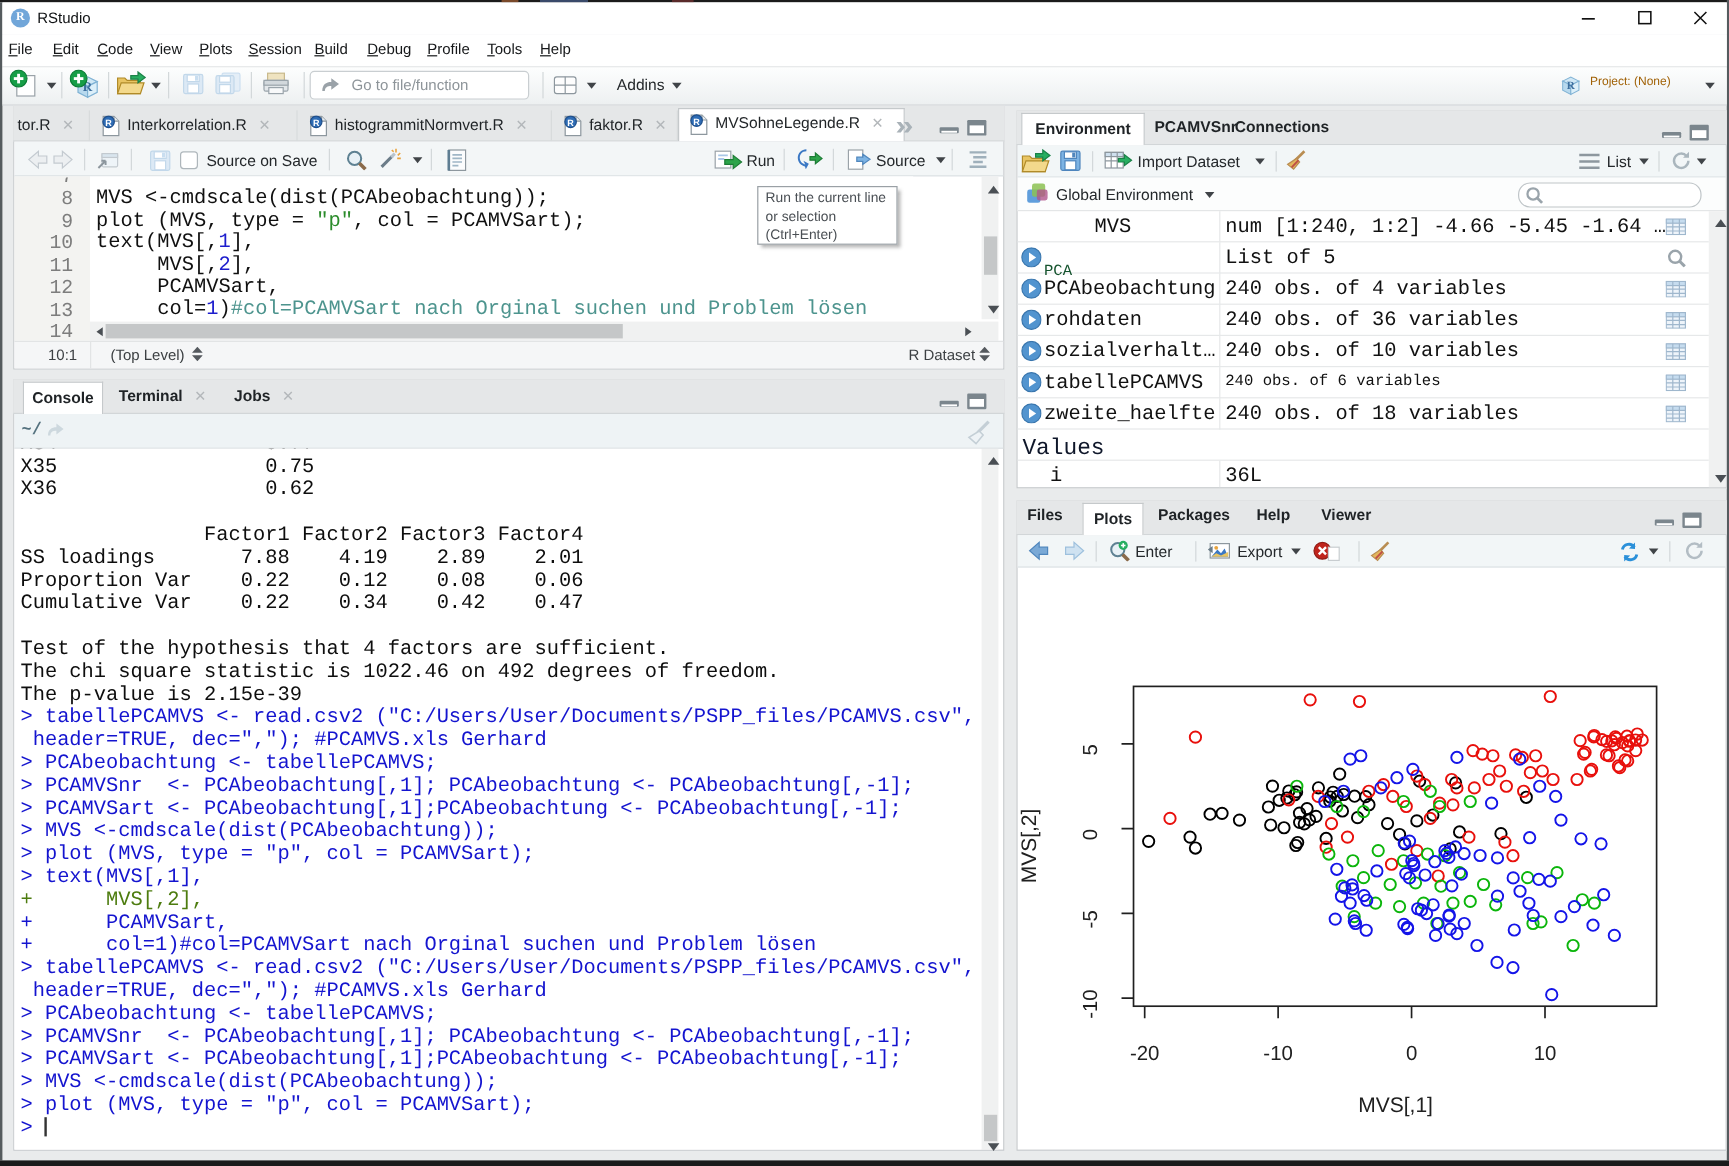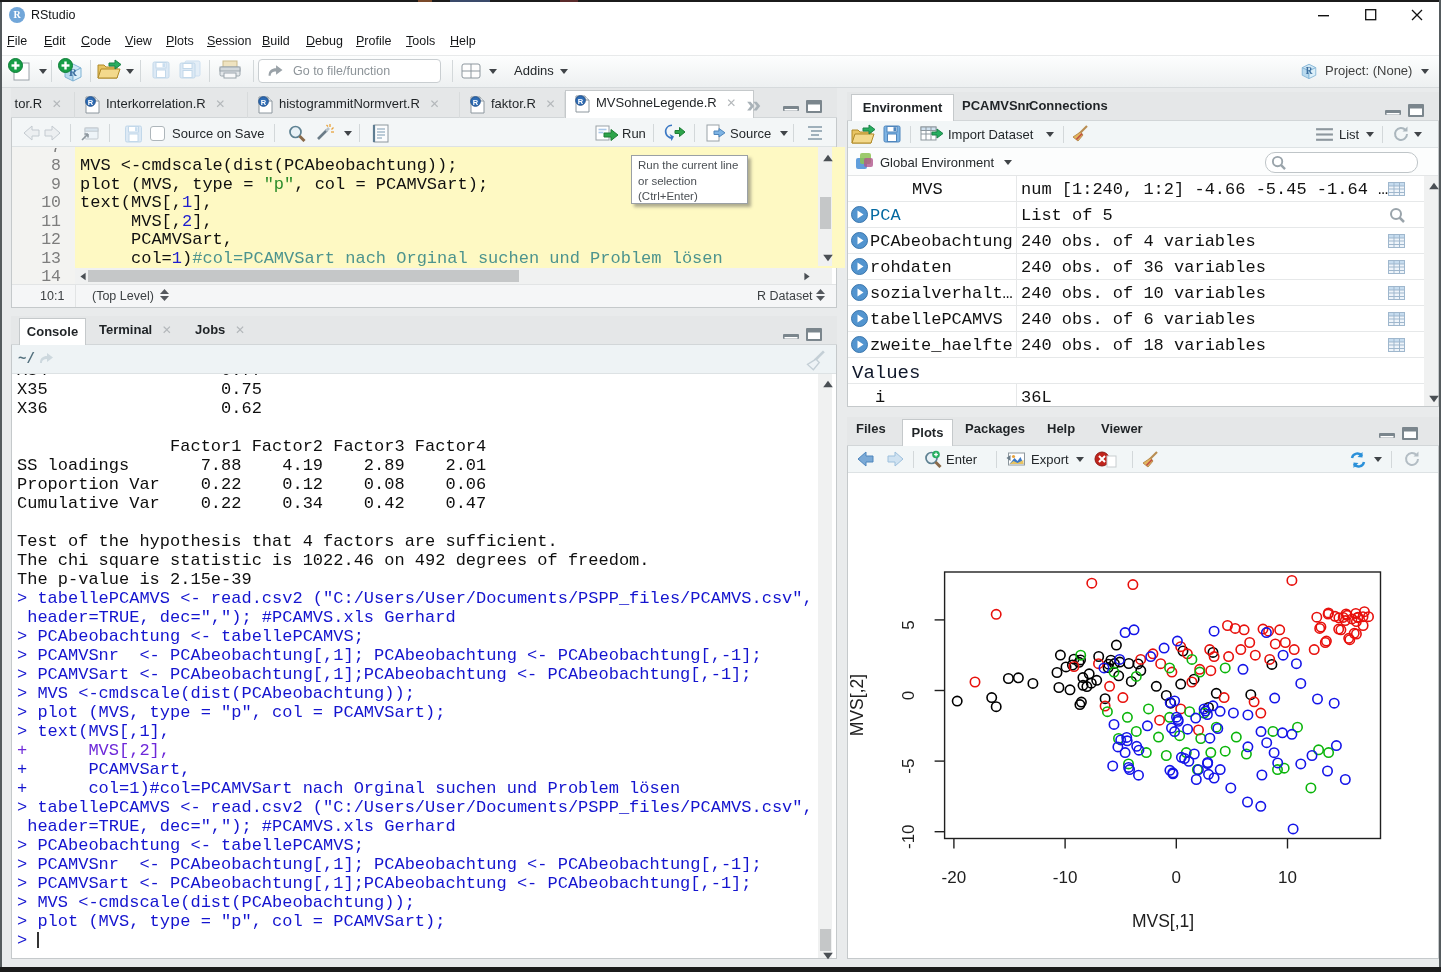--- a/index.html
+++ b/index.html
@@ -105,21 +105,21 @@
   </svg>
 <span class="abs caret" style="left:489px;top:69px"></span>
 <div class="abs" style="left:514px;top:63px;font-size:13px;color:#24282b">Addins</div>
 <span class="abs caret" style="left:560px;top:69px"></span>
 <svg class="abs" style="left:1298px;top:59px" width="22" height="24" viewBox="0 0 26 26">
     <path d="M5 9 L13 5 L21 9 L13 13 Z" fill="#cfe7f5" stroke="#7fb2d4"></path>
     <path d="M5 9 L5 18 L13 22 L13 13 Z" fill="#b8d9ee" stroke="#7fb2d4"></path>
     <path d="M21 9 L21 18 L13 22 L13 13 Z" fill="#dcEFF9" stroke="#7fb2d4"></path>
     <text x="13" y="17" font-size="11" font-weight="bold" fill="#3c6e9e" text-anchor="middle" font-family="Liberation Serif">R</text>
   </svg>
-<div class="abs" style="left:1325px;top:63px;font-size:13px;color:#404040">Project: (None)</div>
+<div class="abs" style="left:1325px;top:63px;font-size:10px;color:#a16207">Project: (None)</div>
 <span class="abs caret" style="left:1421px;top:69px"></span>
 <div class="panel" style="left:11px;top:88px;width:826px;height:220px"></div>
 <div class="tabbar" style="left:11px;top:88px;width:826px;height:30px"></div>
 <div class="abs" style="left:11px;top:88px;width:826px;height:30px;overflow:hidden">
 <div class="abs" style="left:0px;top:4px;width:64px;height:26px;border-right:1px solid #d8dbdc;font-size:13px;color:#1f2326;line-height:24px">&nbsp;tor.R <span class="tx">✕</span></div>
 <div class="abs" style="left:65px;top:4px;width:172px;height:26px;border-right:1px solid #d8dbdc;line-height:24px;font-size:13px;color:#1f2326"><svg class="abs" style="left:9px;top:4px" width="15" height="18" viewBox="0 0 15 18">
         <path d="M1 1 L10 1 L14 5 L14 17 L1 17 Z" fill="#fff" stroke="#8d979e"></path>
         <path d="M10 1 L10 5 L14 5" fill="#e9edf0" stroke="#8d979e"></path>
         <circle cx="5.5" cy="5.5" r="4.8" fill="#2e6cb5" stroke="#1f4f8b"></circle>
         <text x="5.5" y="9" font-size="7.5" font-weight="bold" fill="#fff" text-anchor="middle">R</text>
@@ -238,21 +238,21 @@
   </svg>
 <div class="abs" style="left:12px;top:147px;width:63px;height:137px;background:#f3f3f1"></div>
 <pre class="abs" style="left:12px;top:138.5px;width:49px;height:148px;font-size:16.5px;line-height:18.5px;color:#7d7d7d;text-align:right;overflow:hidden;clip-path:inset(9.5px 0 0 0)">7
 8
 9
 10
 11
 12
 13
 14</pre>
-<div class="abs" style="left:75px;top:147px;width:770px;height:121px;background:#fef9c3;overflow:hidden">
+<div class="abs" style="left:75px;top:147px;width:686px;height:121px;background:#ffffff;overflow:hidden">
     <pre style="position:absolute;left:5px;top:-8.5px;font-size:17px;line-height:18.5px;color:#101010"> 
 MVS &lt;-cmdscale(dist(PCAbeobachtung));
 plot (MVS, type = <span style="color:#2b8c2b">"p"</span>, col = PCAMVSart);
 text(MVS[,<span style="color:#1d1dcd">1</span>],
      MVS[,<span style="color:#1d1dcd">2</span>],
      PCAMVSart,
      col=<span style="color:#1d1dcd">1</span>)<span style="color:#4d948e">#col=PCAMVSart nach Orginal suchen und Problem lösen</span></pre>
   </div>
 <div class="abs" style="left:818px;top:147px;width:14px;height:119px;background:#f0f1f1"></div>
 <svg class="abs" style="left:821px;top:154px" width="14" height="8" viewBox="0 0 14 10">
@@ -320,21 +320,21 @@
 The chi square statistic is 1022.46 on 492 degrees of freedom.
 The p-value is 2.15e-39 
 <span style="color:#1414cf">&gt; tabellePCAMVS &lt;- read.csv2 ("C:/Users/User/Documents/PSPP_files/PCAMVS.csv",</span>
 <span style="color:#1414cf"> header=TRUE, dec=","); #PCAMVS.xls Gerhard</span>
 <span style="color:#1414cf">&gt; PCAbeobachtung &lt;- tabellePCAMVS;</span>
 <span style="color:#1414cf">&gt; PCAMVSnr  &lt;- PCAbeobachtung[,1]; PCAbeobachtung &lt;- PCAbeobachtung[,-1];</span>
 <span style="color:#1414cf">&gt; PCAMVSart &lt;- PCAbeobachtung[,1];PCAbeobachtung &lt;- PCAbeobachtung[,-1];</span>
 <span style="color:#1414cf">&gt; MVS &lt;-cmdscale(dist(PCAbeobachtung));</span>
 <span style="color:#1414cf">&gt; plot (MVS, type = "p", col = PCAMVSart);</span>
 <span style="color:#1414cf">&gt; text(MVS[,1],</span>
-<span style="color:#6d28d9">+      MVS[,2],</span>
+<span style="color:#4d7c0f">+      MVS[,2],</span>
 <span style="color:#1414cf">+      PCAMVSart,</span>
 <span style="color:#1414cf">+      col=1)#col=PCAMVSart nach Orginal suchen und Problem lösen</span>
 <span style="color:#1414cf">&gt; tabellePCAMVS &lt;- read.csv2 ("C:/Users/User/Documents/PSPP_files/PCAMVS.csv",</span>
 <span style="color:#1414cf"> header=TRUE, dec=","); #PCAMVS.xls Gerhard</span>
 <span style="color:#1414cf">&gt; PCAbeobachtung &lt;- tabellePCAMVS;</span>
 <span style="color:#1414cf">&gt; PCAMVSnr  &lt;- PCAbeobachtung[,1]; PCAbeobachtung &lt;- PCAbeobachtung[,-1];</span>
 <span style="color:#1414cf">&gt; PCAMVSart &lt;- PCAbeobachtung[,1];PCAbeobachtung &lt;- PCAbeobachtung[,-1];</span>
 <span style="color:#1414cf">&gt; MVS &lt;-cmdscale(dist(PCAbeobachtung));</span>
 <span style="color:#1414cf">&gt; plot (MVS, type = "p", col = PCAMVSart);</span>
 <span style="color:#1414cf">&gt; </span><span style="display:inline-block;width:2px;height:16px;background:#333;vertical-align:-3px"></span></pre>
@@ -427,21 +427,21 @@
     <line x1="6" y1="0.5" x2="6" y2="13.5" stroke="#9fb7cd"></line>
     <line x1="11.5" y1="0.5" x2="11.5" y2="13.5" stroke="#9fb7cd"></line>
     <line x1="0.5" y1="7" x2="16.5" y2="7" stroke="#9fb7cd"></line>
     <line x1="0.5" y1="10.5" x2="16.5" y2="10.5" stroke="#9fb7cd"></line>
   </svg>
 <div class="abs" style="left:848px;top:202px;width:576px;height:26px;border-bottom:1px solid #e6e8e9"></div>
 <svg class="abs" style="left:851px;top:206px" width="17" height="17" viewBox="0 0 17 17">
     <circle cx="8.5" cy="8.5" r="8" fill="#5294cf" stroke="#3a76ad"></circle>
     <path d="M6.5 4.5 L12.5 8.5 L6.5 12.5 Z" fill="#fff"></path>
   </svg>
-<pre class="abs" style="left:870px;top:206px;font-size:17px;color:#0369a1">PCA</pre>
+<pre class="abs" style="left:870px;top:218px;font-size:13px;color:#14532d">PCA</pre>
 <div class="abs" style="left:1016px;top:202px;width:1px;height:26px;background:#e6e8e9"></div>
 <pre class="abs" style="left:1021px;top:206px;font-size:17px;color:#111">List of 5</pre>
 <svg class="abs" style="left:1389px;top:207px" width="16" height="16" viewBox="0 0 16 16">
     <circle cx="7" cy="7" r="5" fill="none" stroke="#9aa4ab" stroke-width="2"></circle>
     <line x1="10.5" y1="10.5" x2="15" y2="15" stroke="#9aa4ab" stroke-width="2.5"></line>
   </svg>
 <div class="abs" style="left:848px;top:228px;width:576px;height:26px;border-bottom:1px solid #e6e8e9"></div>
 <svg class="abs" style="left:851px;top:232px" width="17" height="17" viewBox="0 0 17 17">
     <circle cx="8.5" cy="8.5" r="8" fill="#5294cf" stroke="#3a76ad"></circle>
     <path d="M6.5 4.5 L12.5 8.5 L6.5 12.5 Z" fill="#fff"></path>
@@ -489,21 +489,21 @@
     <line x1="0.5" y1="7" x2="16.5" y2="7" stroke="#9fb7cd"></line>
     <line x1="0.5" y1="10.5" x2="16.5" y2="10.5" stroke="#9fb7cd"></line>
   </svg>
 <div class="abs" style="left:848px;top:306px;width:576px;height:26px;border-bottom:1px solid #e6e8e9"></div>
 <svg class="abs" style="left:851px;top:310px" width="17" height="17" viewBox="0 0 17 17">
     <circle cx="8.5" cy="8.5" r="8" fill="#5294cf" stroke="#3a76ad"></circle>
     <path d="M6.5 4.5 L12.5 8.5 L6.5 12.5 Z" fill="#fff"></path>
   </svg>
 <pre class="abs" style="left:870px;top:310px;font-size:17px;color:#111">tabellePCAMVS</pre>
 <div class="abs" style="left:1016px;top:306px;width:1px;height:26px;background:#e6e8e9"></div>
-<pre class="abs" style="left:1021px;top:310px;font-size:17px;color:#111">240 obs. of 6 variables</pre>
+<pre class="abs" style="left:1021px;top:310px;font-size:13px;color:#111">240 obs. of 6 variables</pre>
 <svg class="abs" style="left:1388px;top:312px" width="17" height="14" viewBox="0 0 17 14">
     <rect x="0.5" y="0.5" width="16" height="13" fill="#eef4fa" stroke="#9fb7cd"></rect>
     <rect x="0.5" y="0.5" width="16" height="3.5" fill="#c6dcef" stroke="#9fb7cd"></rect>
     <line x1="6" y1="0.5" x2="6" y2="13.5" stroke="#9fb7cd"></line>
     <line x1="11.5" y1="0.5" x2="11.5" y2="13.5" stroke="#9fb7cd"></line>
     <line x1="0.5" y1="7" x2="16.5" y2="7" stroke="#9fb7cd"></line>
     <line x1="0.5" y1="10.5" x2="16.5" y2="10.5" stroke="#9fb7cd"></line>
   </svg>
 <div class="abs" style="left:848px;top:332px;width:576px;height:26px;border-bottom:1px solid #e6e8e9"></div>
 <svg class="abs" style="left:851px;top:336px" width="17" height="17" viewBox="0 0 17 17">

